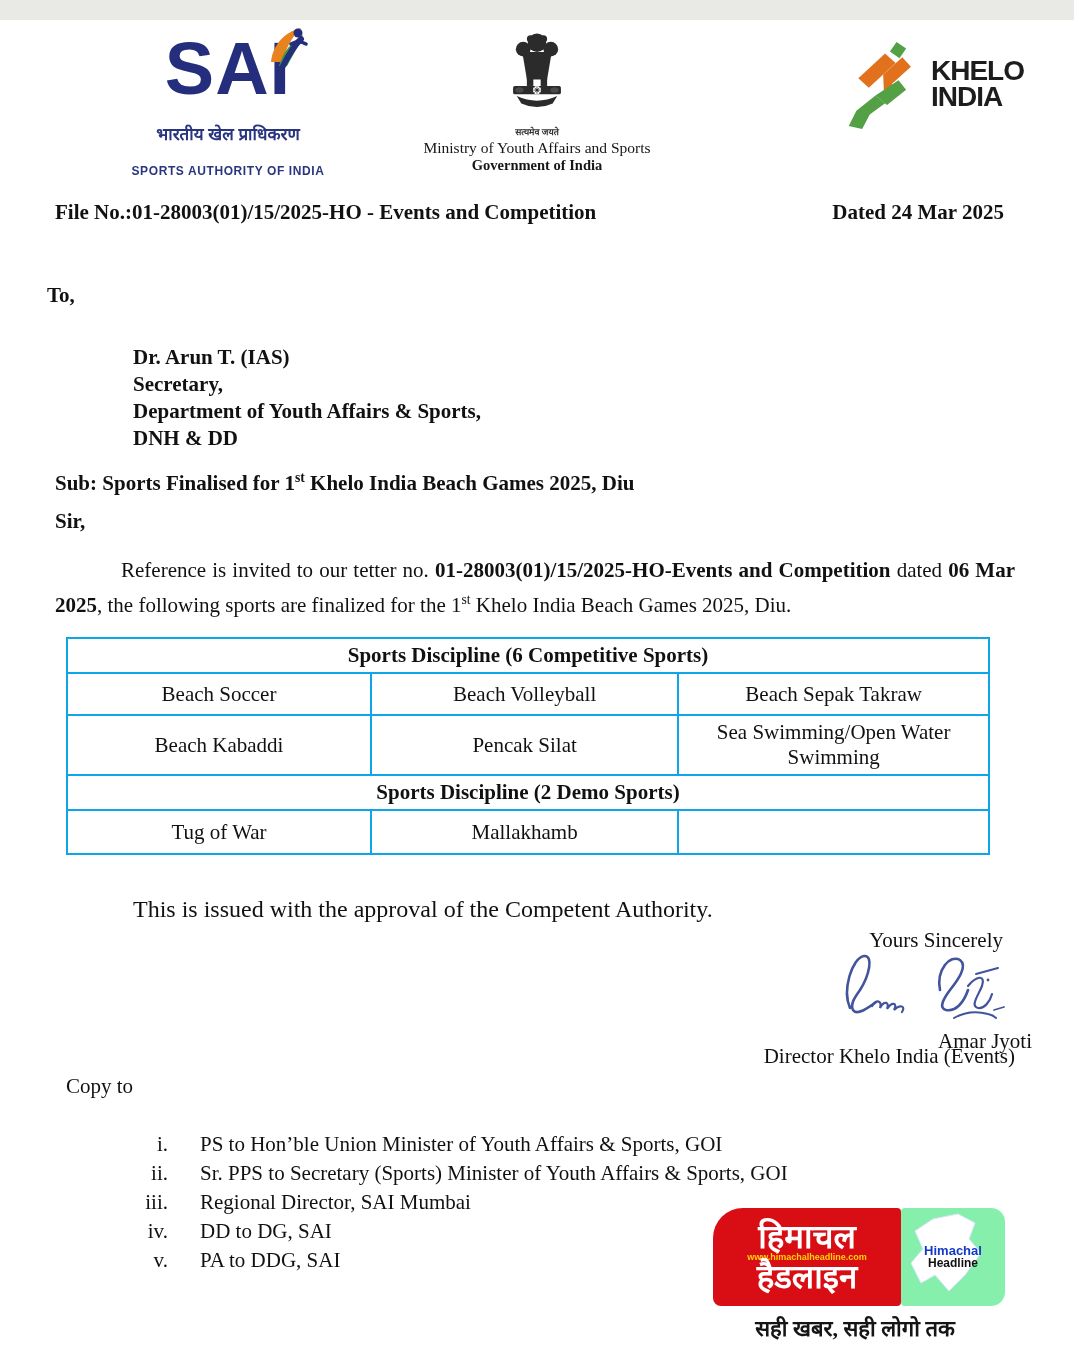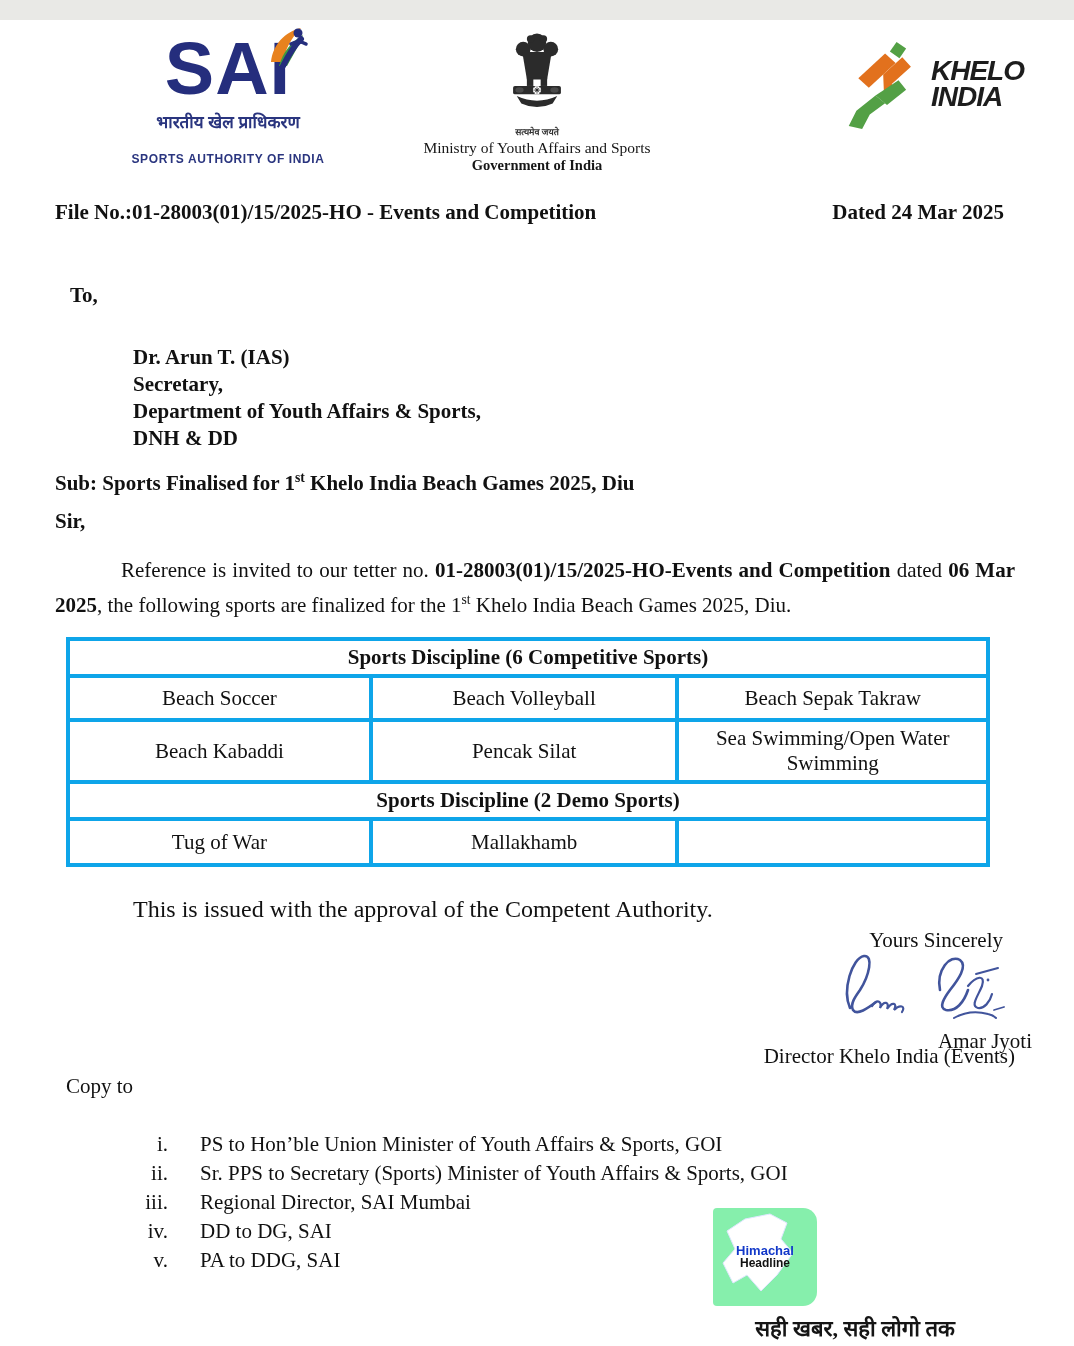--- a/index.html
+++ b/index.html
@@ -5,47 +5,47 @@
   html,body{margin:0;padding:0;background:#ffffff;}
   .page{position:relative;width:1074px;height:1346px;background:#ffffff;overflow:hidden;
         font-family:"Liberation Serif", serif;color:#111;}
   .top-strip{position:absolute;top:0;left:0;width:1074px;height:20px;background:#e9e9e6;}
 
   
   .sai-logo{position:absolute;left:128px;top:34px;width:200px;text-align:center;}
   .sai-word{position:relative;display:inline-block;font-family:"Liberation Sans",sans-serif;
             font-weight:bold;font-size:74px;line-height:70px;color:#252e7d;letter-spacing:1px;}
   .sai-fig{position:absolute;right:-18px;top:-24px;}
-  .sai-hi{font-family:"Liberation Sans",sans-serif;font-weight:bold;font-size:17px;color:#2a357f;margin-top:6px;}
+  .sai-hi{font-family:"Liberation Sans",sans-serif;font-weight:bold;font-size:17px;color:#2a357f;margin-top:18px;}
   .sai-en{font-family:"Liberation Sans",sans-serif;font-weight:bold;font-size:12px;color:#2a357f;letter-spacing:0.6px;margin-top:19px;}
 
   .ministry{position:absolute;left:50%;top:28px;transform:translateX(-50%);text-align:center;width:260px;}
   .motto{font-size:9px;font-weight:bold;color:#333;margin-top:1px;}
   .min-line1{font-weight:normal;font-size:15.5px;color:#161616;margin-top:1px;}
   .min-line2{font-weight:bold;font-size:14.5px;color:#161616;}
 
   .khelo-logo{position:absolute;left:843px;top:38px;display:flex;align-items:center;}
-  .khelo-text{font-family:"Liberation Sans",sans-serif;font-weight:bold;font-style:italic;
+  .khelo-text{font-family:"Liberation Sans",sans-serif;font-weight:bold;
               font-size:28px;line-height:26px;color:#1d1d1d;letter-spacing:-1px;}
 
   
   .file-line{position:absolute;left:55px;right:70px;top:200px;display:flex;
              justify-content:space-between;font-weight:bold;font-size:21px;}
-  .to-line{position:absolute;left:70px;top:283px;font-weight:bold;font-size:21px;}
+  .to-line{position:absolute;left:47px;top:283px;font-weight:bold;font-size:21px;}
   .addressee{position:absolute;left:133px;top:328px;font-weight:bold;font-size:21px;line-height:27px;margin-top:16px;}
   .subject{position:absolute;left:55px;top:470px;font-weight:bold;font-size:21px;}
   .greeting{position:absolute;left:55px;top:509px;font-weight:bold;font-size:21px;}
   .body-para{position:absolute;left:55px;top:555px;width:960px;font-size:21px;line-height:30px;
              text-align:justify;text-indent:66px;}
   sup{font-size:0.65em;}
 
   
   .sports-table{position:absolute;left:66px;top:637px;width:924px;border-collapse:collapse;
                 font-size:21px;text-align:center;}
-  .sports-table td{border:4px solid #0ea5e9;padding:4px 8px;}
+  .sports-table td{border:2px solid #0ea5e9;padding:4px 8px;}
   .sports-table .hdr{font-weight:bold;height:34px;}
   .sports-table .r1 td{height:32px;}
   .sports-table .r2 td{height:50px;}
   .sports-table .r3 td{height:34px;}
 
   .closing{position:absolute;left:133px;top:896px;font-size:24px;}
 
   
   .sincerely{position:absolute;right:71px;top:928px;font-size:21px;}
   .sig-svg{position:absolute;left:822px;top:946px;}
@@ -227,20 +227,25 @@
       <span class="it">DD to DG, SAI</span>
     </div>
     <div class="copy-item">
       <span class="rn">v.</span>
       <span class="it">PA to DDG, SAI</span>
     </div>
   </div>
 
   <div class="hh-logo">
     <div class="hh-box">
+      <div class="hh-red">
+        <div class="big">हिमाचल</div>
+        <div class="site">www.himachalheadline.com</div>
+        <div class="big">हैडलाइन</div>
+      </div>
       <div class="hh-blue">
         <svg class="hh-map" width="100" height="92" viewBox="0 0 100 92">
           <polygon points="30,8 55,3 72,12 66,28 78,42 62,64 46,80 32,64 18,72 8,52 20,38 12,20" fill="#ffffff" stroke="#dfe6ff" stroke-width="1"></polygon>
         </svg>
         <div class="hh-map-txt">
           <div class="l1">Himachal</div>
           <div class="l2">Headline</div>
         </div>
       </div>
     </div>

